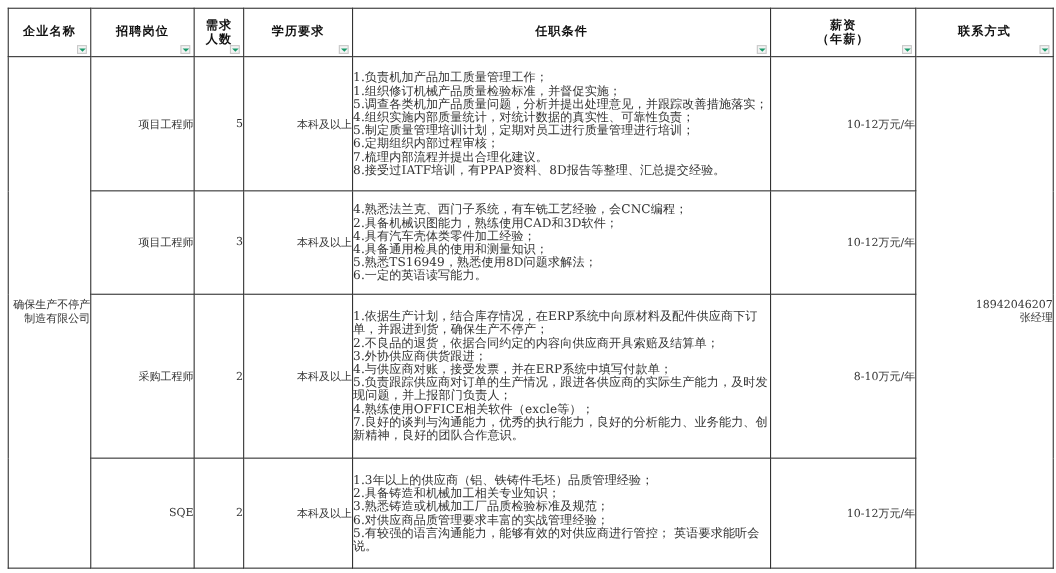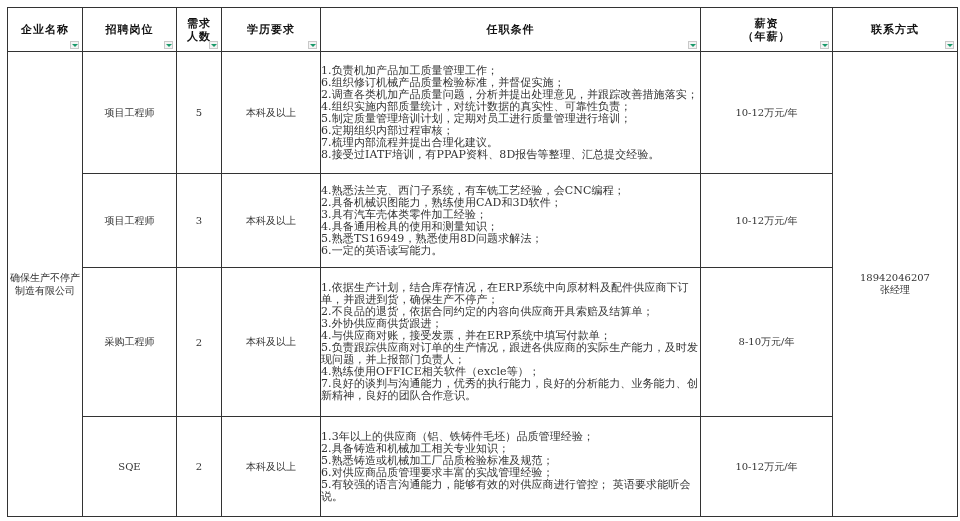--- a/index.html
+++ b/index.html
@@ -7,21 +7,21 @@
          font-family: "DejaVu Serif", "Liberation Serif", serif; color:#222; }
   table.sheet { position:absolute; left:7px; top:7px; border-collapse:collapse; table-layout:fixed; }
   table.sheet td, table.sheet th { border:1px solid #333; padding:0; }
   th { font-family:Liberation Sans, sans-serif; font-weight:bold; font-size:11px;
        height:43px; position:relative; text-align:center; vertical-align:middle; letter-spacing:1px; color:#111; }
   th .hlbl { display:inline-block; line-height:13px; }
   .filter { position:absolute; right:3px; bottom:2px; width:9px; height:8px; border:1px solid #c8c8c8;
             background:#f4f4f4; box-sizing:border-box; }
   .filter::after { content:""; position:absolute; left:1px; top:2px; border-left:3px solid transparent;
             border-right:3px solid transparent; border-top:3px solid #1a9a6a; }
-  td { font-size:10px; text-align:center; vertical-align:middle; color:#333; }
+  td { font-size:10px; text-align:right; vertical-align:middle; color:#333; }
   td.req { text-align:left; vertical-align:middle; padding:2px 3px; font-size:11px; line-height:12px; letter-spacing:0.1px; }
   td.req div { white-space:normal; }
   td.company { font-size:10px; line-height:13px; }
   td.contact { font-size:10px; line-height:12px;margin-left:16px; }
   .thick-row td { border-top:2px solid #444; }
 </style>
 </head>
 <body>
 
 <table class="sheet">
@@ -76,42 +76,42 @@
     <tr class="thick-row" style="height:122px">
       <td rowspan="4" class="company">
         <span>确保生产不停产</span><br>
         <span>制造有限公司</span>
       </td>
       <td>项目工程师</td>
       <td>5</td>
       <td>本科及以上</td>
       <td class="req">
         <div>1.负责机加产品加工质量管理工作；</div>
-        <div>6.组织修订机械产品质量检验标准，并督促实施；</div>
-        <div>2.调查各类机加产品质量问题，分析并提出处理意见，并跟踪改善措施落实；</div>
+        <div>1.组织修订机械产品质量检验标准，并督促实施；</div>
+        <div>5.调查各类机加产品质量问题，分析并提出处理意见，并跟踪改善措施落实；</div>
         <div>4.组织实施内部质量统计，对统计数据的真实性、可靠性负责；</div>
         <div>5.制定质量管理培训计划，定期对员工进行质量管理进行培训；</div>
         <div>6.定期组织内部过程审核；</div>
         <div>7.梳理内部流程并提出合理化建议。</div>
         <div>8.接受过IATF培训，有PPAP资料、8D报告等整理、汇总提交经验。</div>
       </td>
       <td>10-12万元/年</td>
       <td rowspan="4" class="contact">
         <span>18942046207</span><br>
         <span>张经理</span>
       </td>
     </tr>
     <tr class="thick-row" style="height:94px">
       <td>项目工程师</td>
       <td>3</td>
       <td>本科及以上</td>
       <td class="req">
         <div>4.熟悉法兰克、西门子系统，有车铣工艺经验，会CNC编程；</div>
         <div>2.具备机械识图能力，熟练使用CAD和3D软件；</div>
-        <div>3.具有汽车壳体类零件加工经验；</div>
+        <div>4.具有汽车壳体类零件加工经验；</div>
         <div>4.具备通用检具的使用和测量知识；</div>
         <div>5.熟悉TS16949，熟悉使用8D问题求解法；</div>
         <div>6.一定的英语读写能力。</div>
       </td>
       <td>10-12万元/年</td>
     </tr>
     <tr class="thick-row" style="height:149px">
       <td>采购工程师</td>
       <td>2</td>
       <td>本科及以上</td>
@@ -126,20 +126,20 @@
       </td>
       <td>8-10万元/年</td>
     </tr>
     <tr class="thick-row" style="height:100px">
       <td>SQE</td>
       <td>2</td>
       <td>本科及以上</td>
       <td class="req">
         <div>1.3年以上的供应商（铝、铁铸件毛坯）品质管理经验；</div>
         <div>2.具备铸造和机械加工相关专业知识；</div>
-        <div>5.熟悉铸造或机械加工厂品质检验标准及规范；</div>
+        <div>3.熟悉铸造或机械加工厂品质检验标准及规范；</div>
         <div>6.对供应商品质管理要求丰富的实战管理经验；</div>
         <div>5.有较强的语言沟通能力，能够有效的对供应商进行管控；  英语要求能听会说。</div>
       </td>
       <td>10-12万元/年</td>
     </tr>
   </tbody>
 </table>
 
 </body></html>

